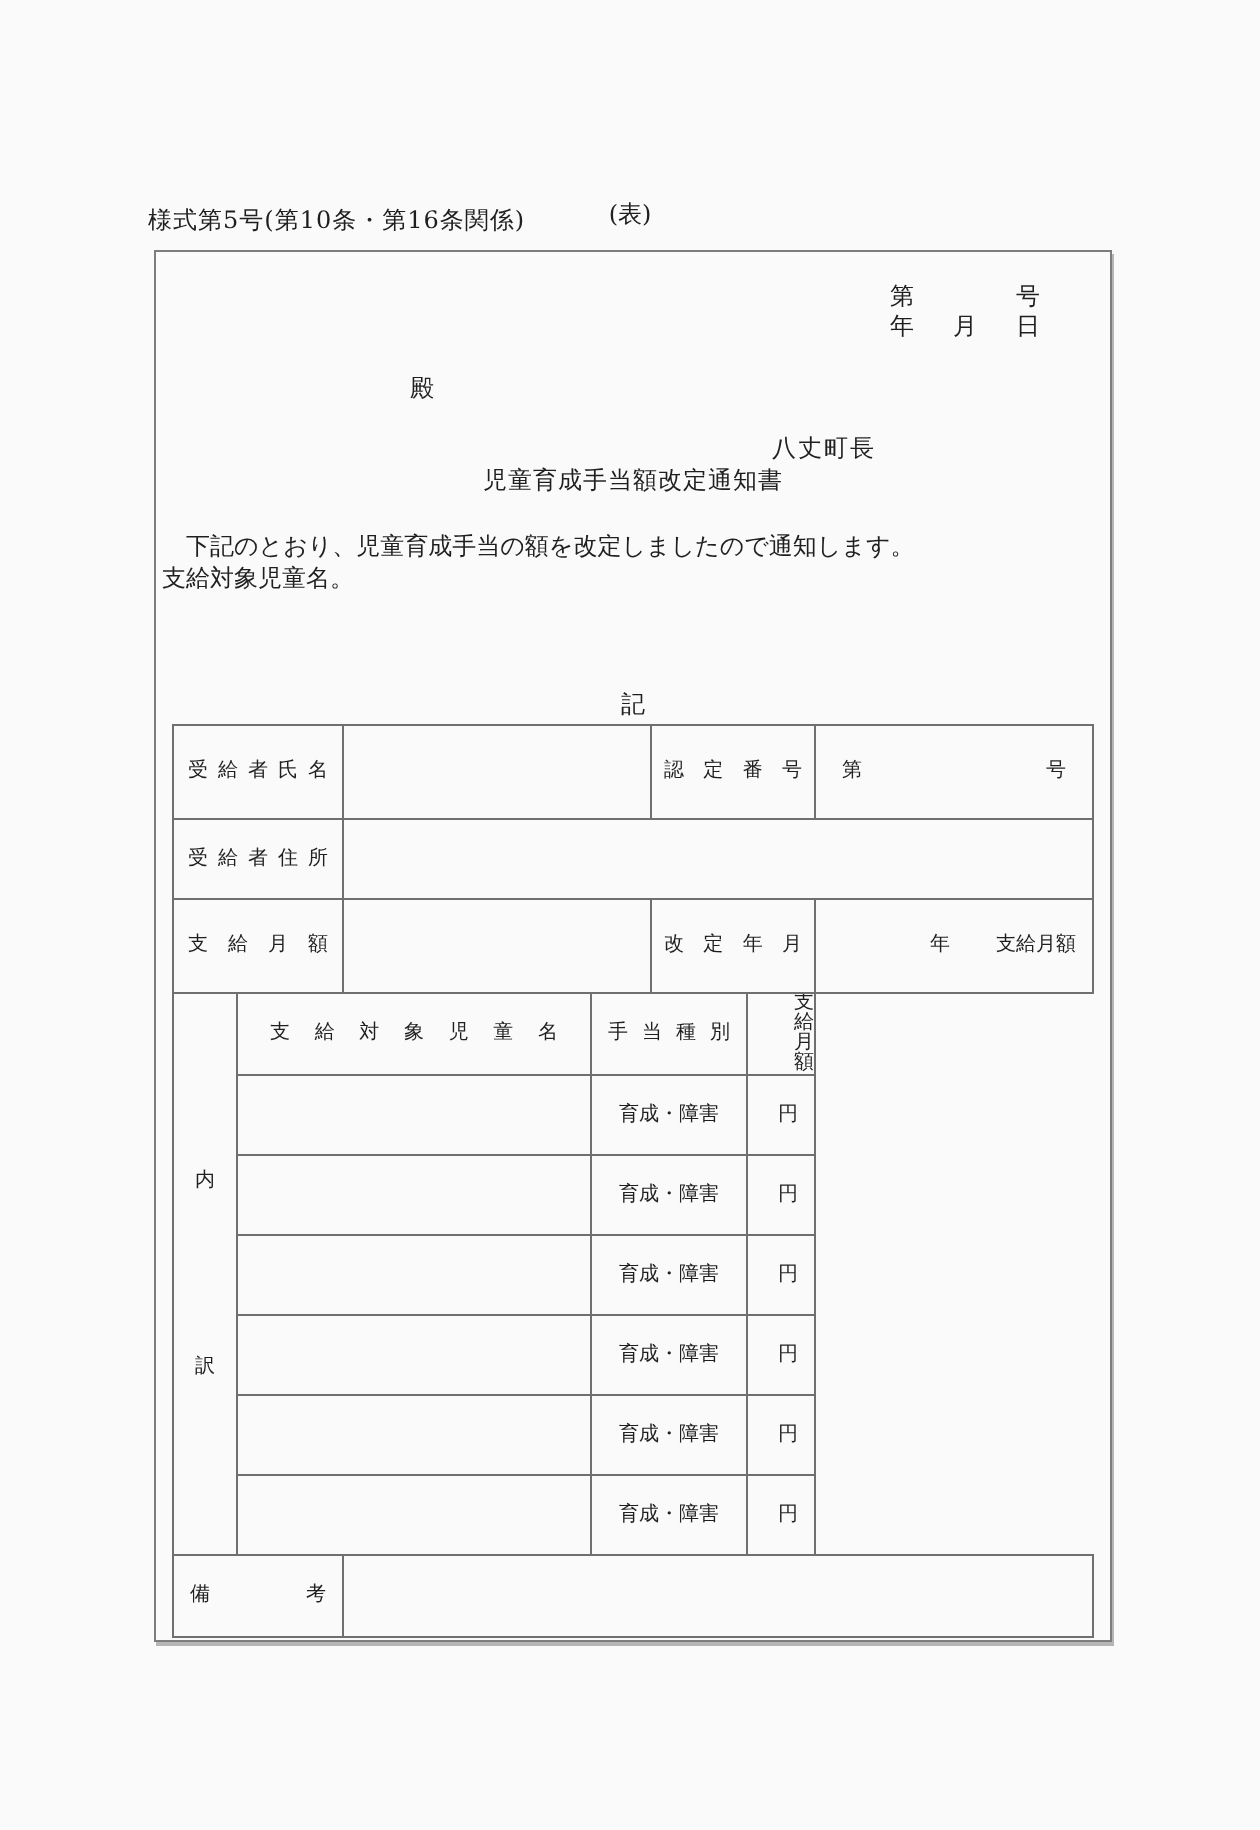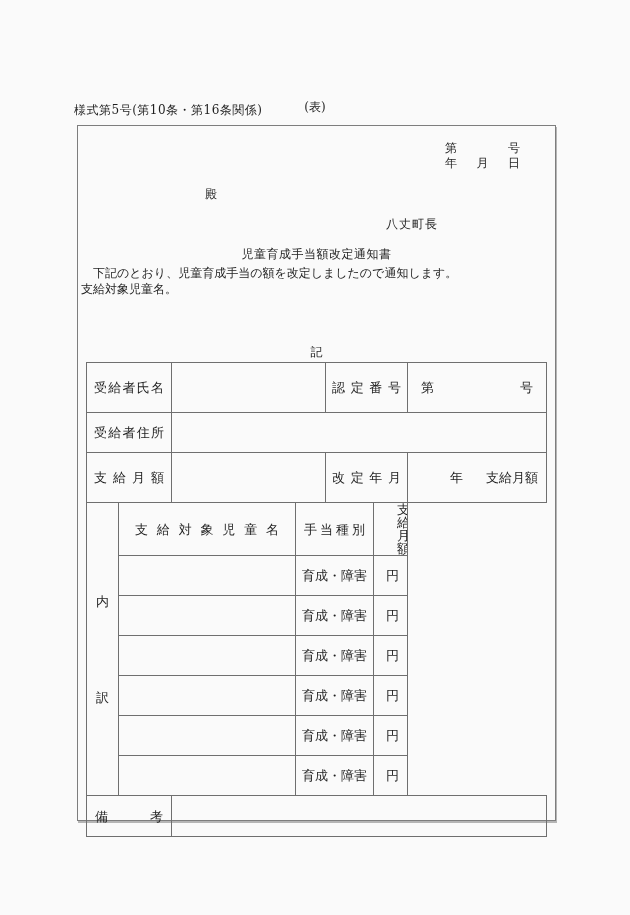--- a/index.html
+++ b/index.html
@@ -27,32 +27,32 @@
 
   .docnum-line, .date-line {
     position:absolute; left:367px; width:75px;
     display:flex; justify-content:space-between;
   }
   .docnum-line { top:16px; }
   .date-line   { top:31px; }
 
   .addressee { position:absolute; left:127px; top:62px; }
   .sender    { position:absolute; left:308px; top:92px; letter-spacing:1px; }
-  .doc-title { position:absolute; left:0; right:0; top:122px; text-align:center; letter-spacing:0.5px; }
+  .doc-title { position:absolute; left:0; right:0; top:108px; text-align:center; letter-spacing:0.5px; }
 
   .body-text { position:absolute; left:3px; top:139px; width:472px; }
   .body-text div { line-height:16px; }
 
   .record-marker { position:absolute; left:0; right:0; top:220px; text-align:center; }
 
   table.main {
     position:absolute; left:8px; top:236px;
     width:460px; table-layout:fixed;
     border-collapse:collapse;
-    font-size:13px;
+    font-size:10px;
   }
   table.main td {
     border:1px solid #6f6f6f;
     padding:0; vertical-align:middle;
     overflow:hidden;
   }
   tr.h39 { height:39px; } tr.h40 { height:40px; } tr.h41 { height:41px; }
 
   .spread { text-align:justify; text-align-last:justify; }
   .pad7  { padding:0 7px  !important; }

